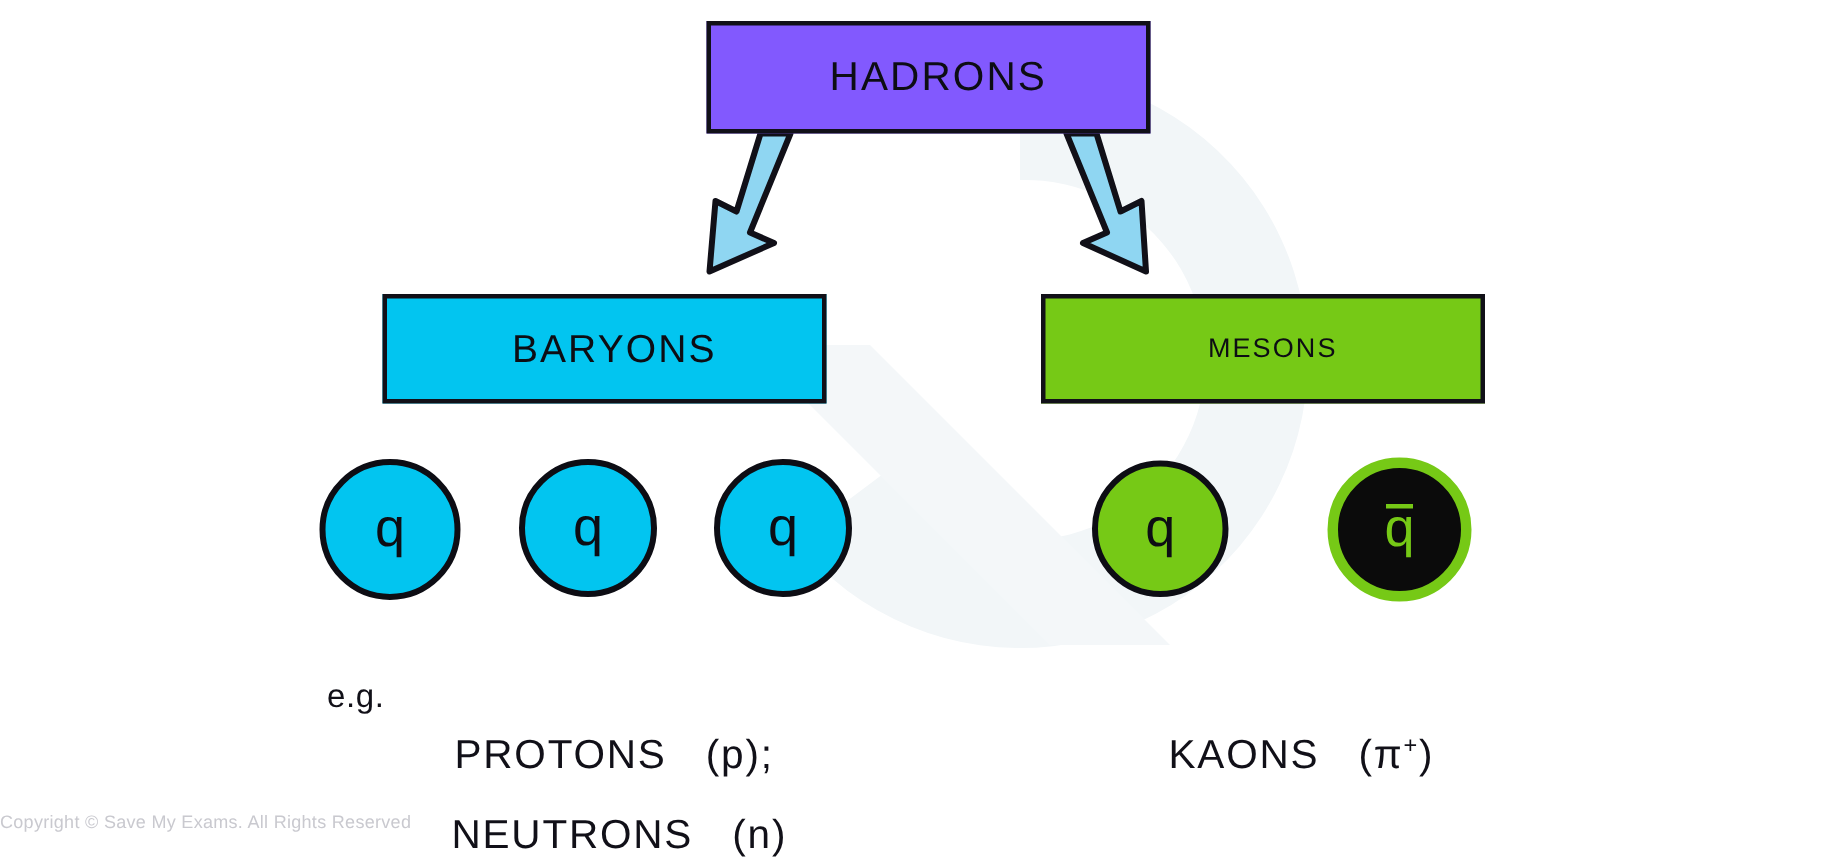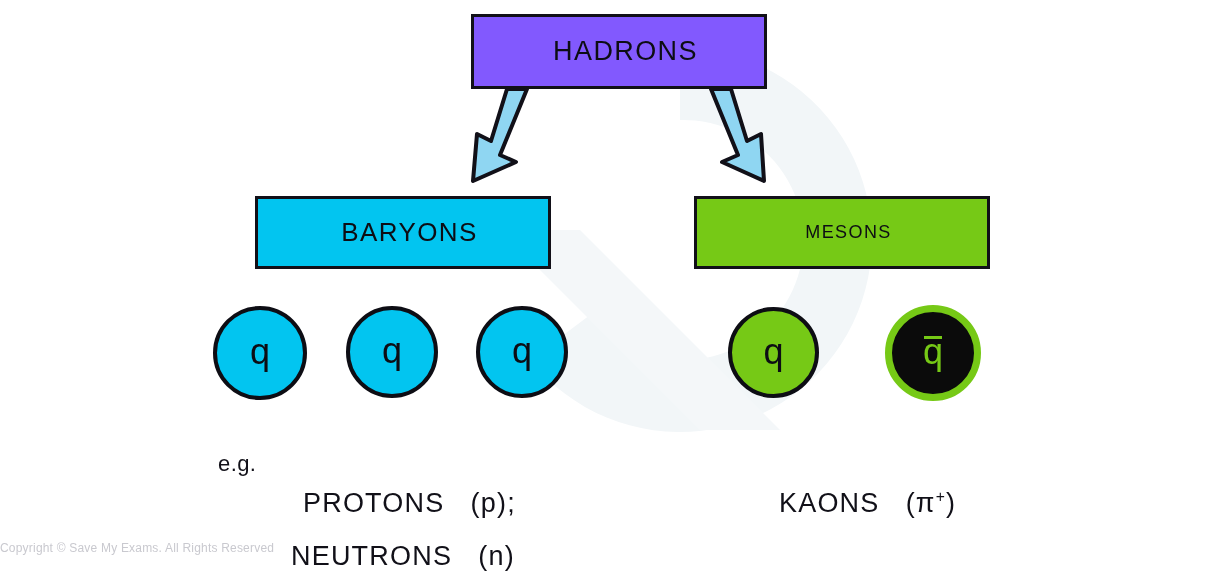--- a/index.html
+++ b/index.html
@@ -203,21 +203,21 @@
   </div>
 
   <div class="eg-text eg-prefix" style="left:218px; top:451px;">e.g.</div>
 
   <div class="eg-text eg-item" style="left:303px; top:446px;">
     <span>PROTONS</span>
     <span>&nbsp;</span>
     <span>(p);</span>
   </div>
 
-  <div class="eg-text eg-item" style="left:291px; top:499px;">
+  <div class="eg-text eg-item" style="left:301px; top:499px;">
     <span>NEUTRONS</span>
     <span>&nbsp;</span>
     <span>(n)</span>
   </div>
 
   <div class="eg-text eg-item" style="left:779px; top:446px;">
     <span>KAONS</span>
     <span>&nbsp;</span>
     <span>(π</span><sup>+</sup><span>)</span>
   </div>

